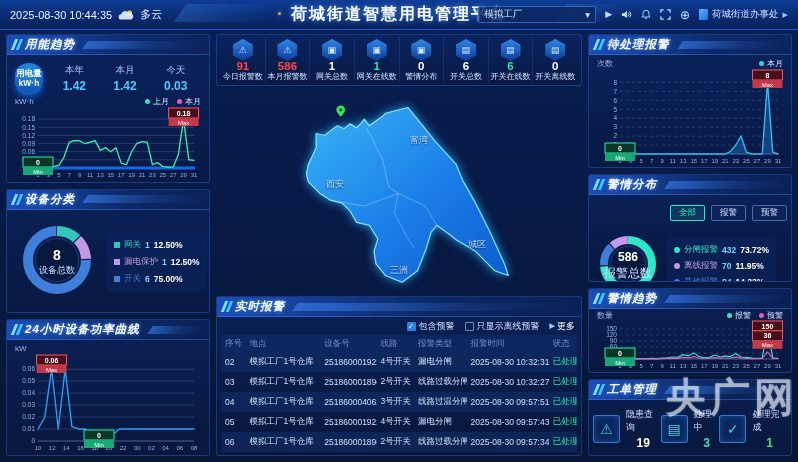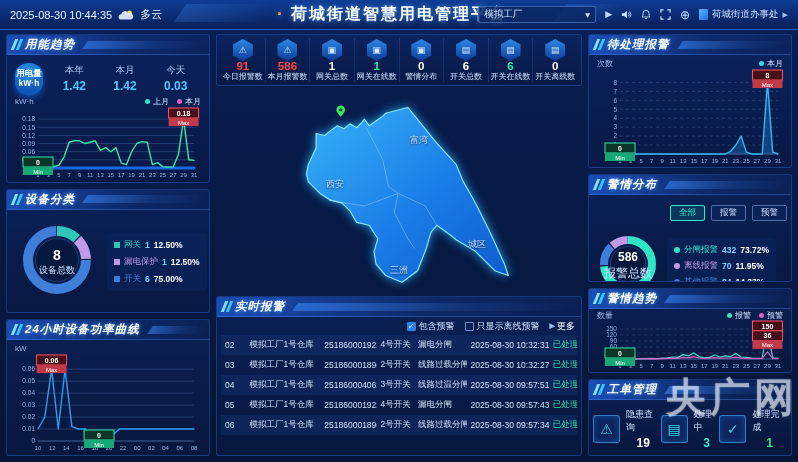--- a/index.html
+++ b/index.html
@@ -468,20 +468,30 @@
         </span>
         <span>
           <span class="cb"></span><span>只显示离线预警</span>
         </span>
         <span class="more">
           <b>▶</b>
             <span>更多</span>
         </span>
       </div>
       <div class="ttable">
+        <div class="thead">
+
+        <span data-idx="0">序号</span>
+            <span data-idx="1">地点</span>
+            <span data-idx="2">设备号</span>
+            <span data-idx="3">线路</span>
+            <span data-idx="4">报警类型</span>
+            <span data-idx="5">报警时间</span>
+            <span data-idx="6">状态</span>
+          </div>
         <div>
 
         <div class="trow" data-idx="0">
               <span>02</span>
               <span>模拟工厂1号仓库</span>
               <span>251860001922</span>
               <span>4号开关</span>
               <span>漏电分闸</span>
               <span>2025-08-30 10:32:31</span>
               <span>已处理</span>

